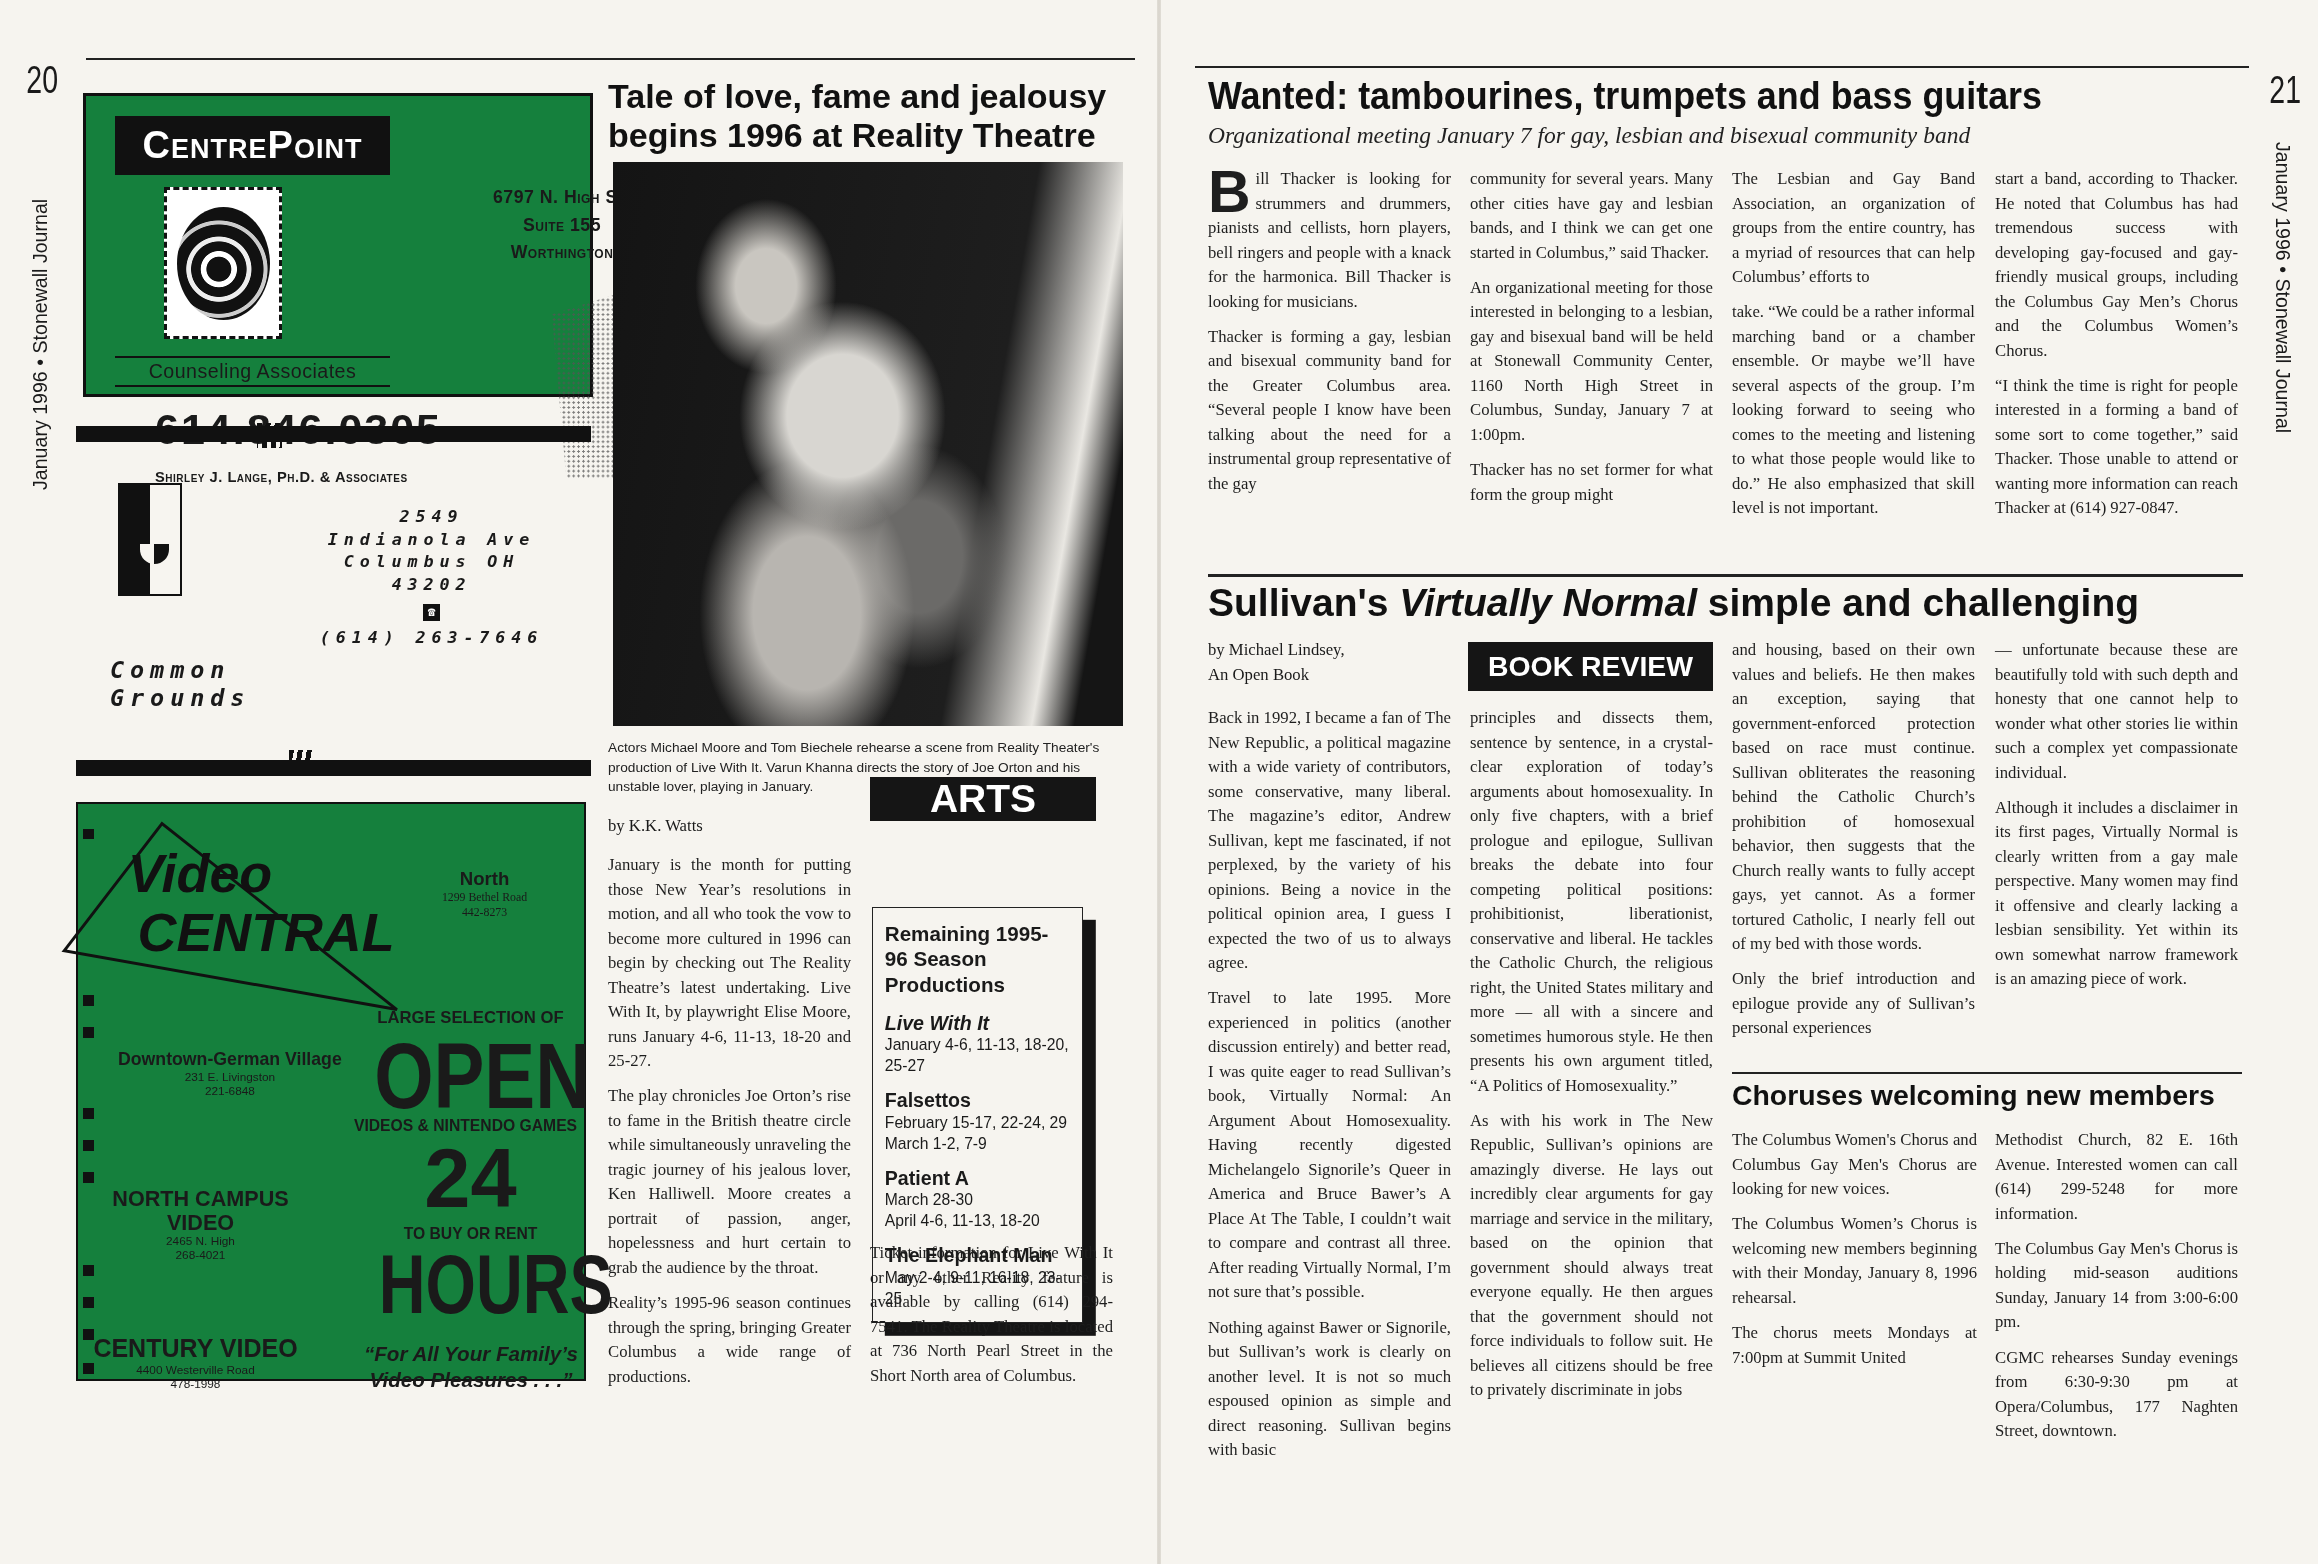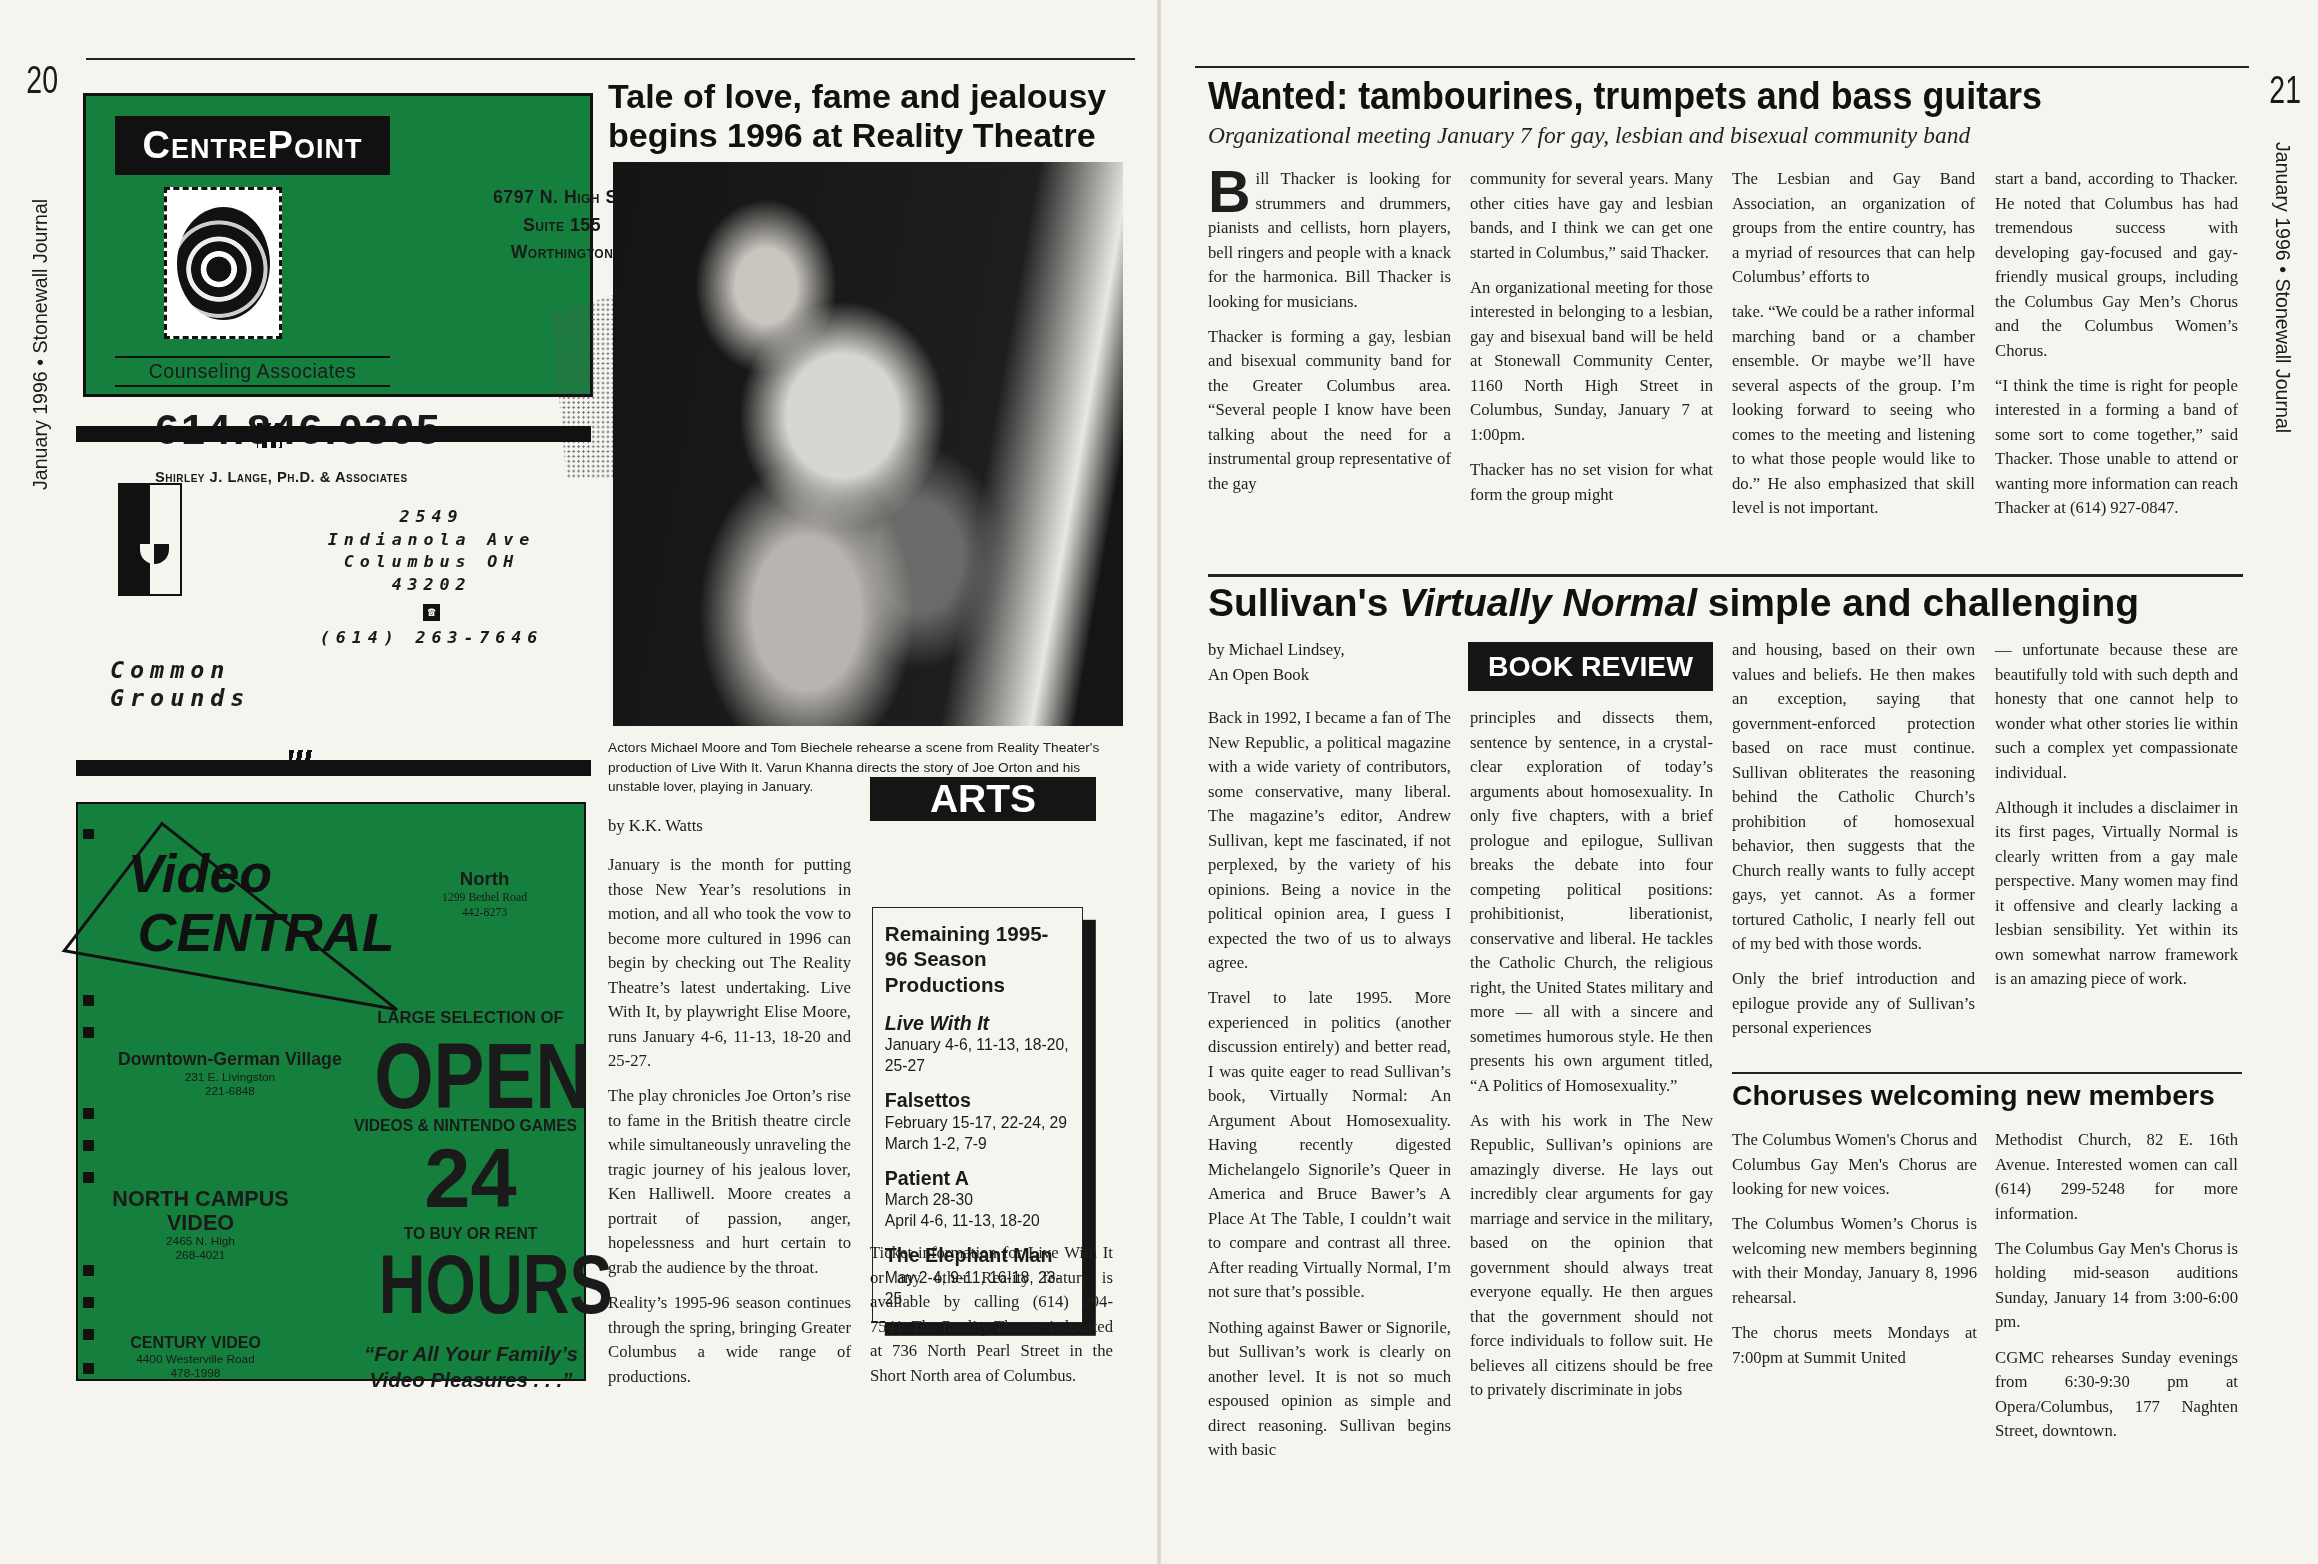--- a/index.html
+++ b/index.html
@@ -129,21 +129,21 @@
       <div class="n" style="font-size:17.7px;">Downtown-German Village</div>
       <div class="a">231 E. Livingston</div>
       <div class="a">221-6848</div>
     </div>
     <div class="vc-loc" style="left:0;top:383px;width:245px;">
       <div class="n" style="font-size:21.6px;line-height:23.5px;text-transform:uppercase;">North Campus Video</div>
       <div class="a">2465 N. High</div>
       <div class="a">268-4021</div>
     </div>
     <div class="vc-loc" style="left:0;top:530px;width:235px;">
-      <div class="n" style="font-size:16px;text-transform:uppercase;">Century Video</div>
+      <div class="n" style="font-size:25px;text-transform:uppercase;">Century Video</div>
       <div class="a">4400 Westerville Road</div>
       <div class="a">478-1998</div>
     </div>
 
     <div class="vc-big" style="left:275px;top:206px;width:235px;font-size:16.7px;font-weight:700;">LARGE SELECTION OF</div>
     <div class="vc-big" style="left:275px;top:226px;width:235px;font-size:93px;transform:scaleX(0.82);">OPEN</div>
     <div class="vc-big" style="left:265px;top:314px;width:245px;font-size:15.7px;font-weight:700;">VIDEOS &amp; NINTENDO GAMES</div>
     <div class="vc-big" style="left:275px;top:333px;width:235px;font-size:83px;">24</div>
     <div class="vc-big" style="left:275px;top:422px;width:235px;font-size:15.7px;font-weight:700;">TO BUY OR RENT</div>
     <div class="vc-big" style="left:275px;top:439px;width:235px;font-size:83px;transform:scaleX(0.78);">HOURS</div>
@@ -195,21 +195,21 @@
   <div class="headline" style="left:47px;top:74px;width:1054px;font-size:39px;transform:scaleX(0.92);transform-origin:left top;">Wanted: tambourines, trumpets and bass guitars</div>
   <div class="subhead" style="left:47px;top:122px;width:1054px;">Organizational meeting January 7 for gay, lesbian and bisexual community band</div>
 
   <div class="col" style="left:47px;top:167px;width:243px;">
     <p><span class="dropcap">B</span><span>ill Thacker is looking for strummers and drummers, pianists and cellists, horn players, bell ringers and people with a knack for the harmonica. Bill Thacker is looking for musicians.</span></p>
     <p>Thacker is forming a gay, lesbian and bisexual community band for the Greater Columbus area. “Several people I know have been talking about the need for a instrumental group representative of the gay</p>
   </div>
   <div class="col" style="left:309px;top:167px;width:243px;">
     <p>community for several years. Many other cities have gay and lesbian bands, and I think we can get one started in Columbus,” said Thacker.</p>
     <p>An organizational meeting for those interested in belonging to a lesbian, gay and bisexual band will be held at Stonewall Community Center, 1160 North High Street in Columbus, Sunday, January 7 at 1:00pm.</p>
-    <p>Thacker has no set vision for what form the group might</p>
+    <p>Thacker has no set former for what form the group might</p>
   </div>
   <div class="col" style="left:571px;top:167px;width:243px;">
     <p>The Lesbian and Gay Band Association, an organization of groups from the entire country, has a myriad of resources that can help Columbus’ efforts to</p>
     <p>take. “We could be a rather informal marching band or a chamber ensemble. Or maybe we’ll have several aspects of the group. I’m looking forward to seeing who comes to the meeting and listening to what those people would like to do.” He also emphasized that skill level is not important.</p>
   </div>
   <div class="col" style="left:834px;top:167px;width:243px;">
     <p>start a band, according to Thacker. He noted that Columbus has had tremendous success with developing gay-focused and gay-friendly musical groups, including the Columbus Gay Men’s Chorus and the Columbus Women’s Chorus.</p>
     <p>“I think the time is right for people interested in a forming a band of some sort to come together,” said Thacker. Those unable to attend or wanting more information can reach Thacker at (614) 927-0847.</p>
   </div>
 

